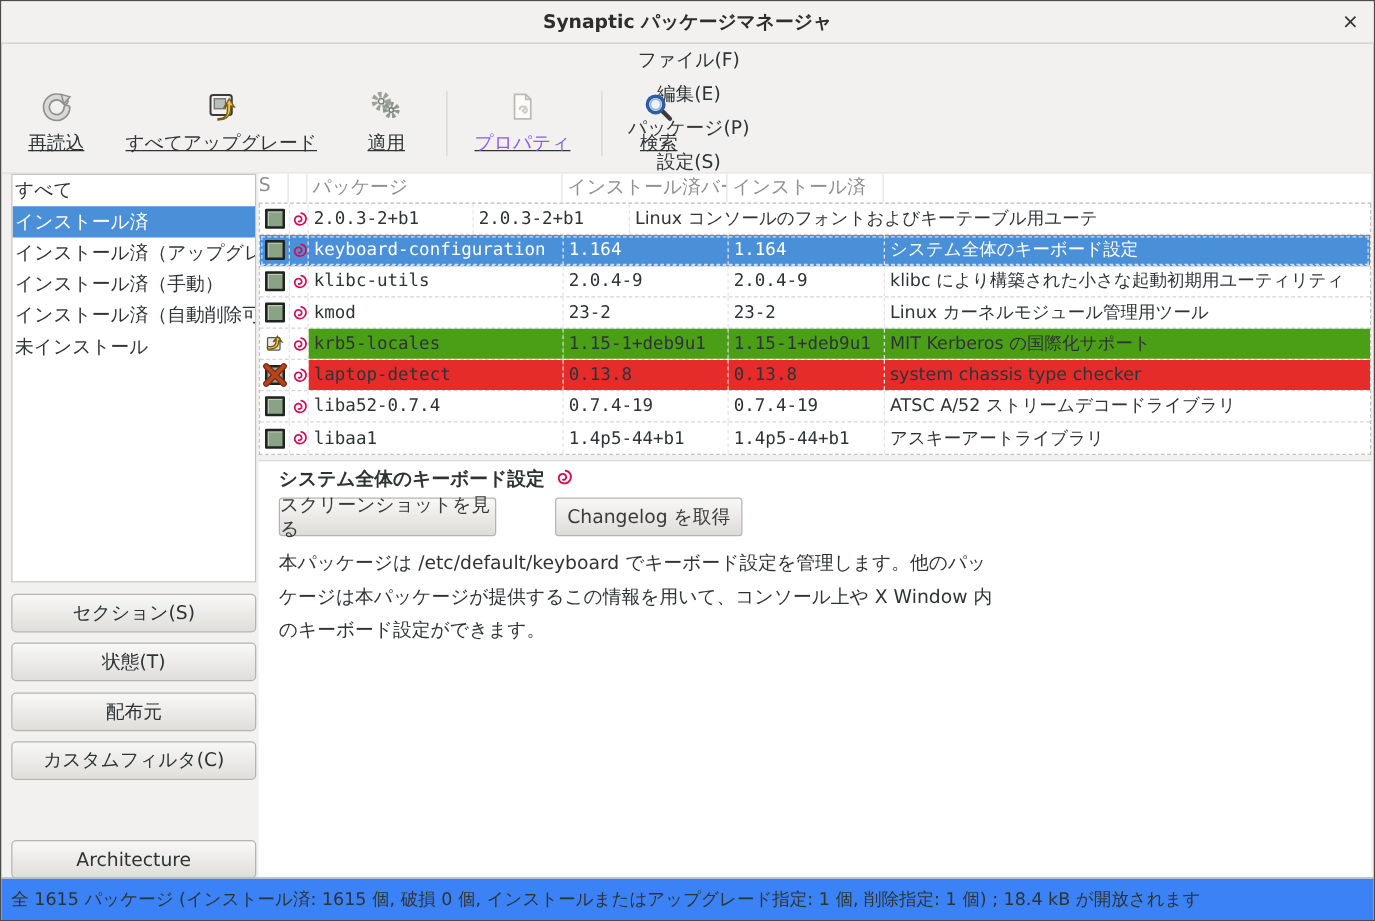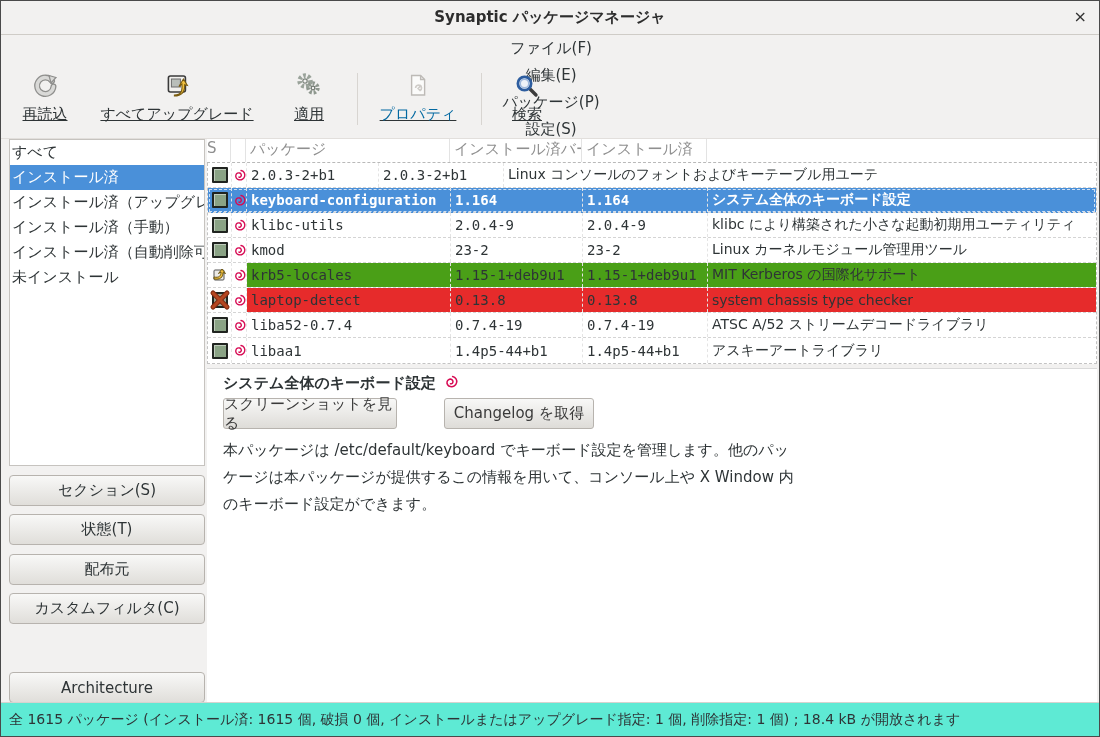--- a/index.html
+++ b/index.html
@@ -14,21 +14,21 @@
   .titlebar .title{font-weight:bold;font-size:15px;color:#2d2d2d;}
   .close-btn{position:absolute;right:12px;top:6px;font-size:16px;color:#333;cursor:default;line-height:20px;}
   
   .menubar{position:absolute;left:0;top:34px;right:0;height:30px;display:flex;align-items:center;padding-left:2px;flex-direction:column;}
   .menu-item{padding:4px 14px;font-size:15px;}
   
   .toolbar{position:absolute;left:0;top:64px;right:0;height:73px;border-bottom:1px solid #e2dfdc;}
   .tbtn{position:absolute;top:6px;transform:translateX(-50%);text-align:right;text-decoration:underline;}
   .tbtn .ticon{height:30px;display:flex;align-items:center;justify-content:center;}
   .tbtn .tlabel{font-size:15px;margin-top:4px;white-space:nowrap;}
-  .tbtn.disabled .tlabel{color:#0369a1;}
+  .tbtn.disabled .tlabel{color:#8b5cf6;}
   .tsep{position:absolute;top:8px;width:1px;height:52px;background:#d8d5d1;}
   
   .filterlist{position:absolute;left:8px;top:138px;width:196px;height:327px;background:#fff;
     border:1px solid #c6c3bf;box-sizing:border-box;overflow:hidden;}
   .fitem{height:25px;line-height:25px;padding-left:2px;font-size:15px;white-space:nowrap;overflow:hidden;}
   .fitem.selected{background:#4a90d9;color:#fff;}
   .sidebtn{position:absolute;left:8px;width:196px;height:31px;box-sizing:border-box;
     background:linear-gradient(#f8f8f7,#e0deda);border:1px solid #b7b3ae;border-radius:4px;
     font-size:15px;display:flex;align-items:center;justify-content:center;white-space:nowrap;}
   
@@ -41,37 +41,37 @@
   .td{box-sizing:border-box;display:flex;align-items:center;padding:0 4px;white-space:nowrap;overflow:hidden;
       border-right:1px dashed #e4e4e4;}
   .c-s{width:24px;justify-content:center;padding:0;}
   .c-sw{width:15px;justify-content:center;padding:0;}
   .c-pkg{width:204px;font-family:"DejaVu Sans Mono",monospace;font-size:14px;}
   .c-inst{width:132px;font-family:"DejaVu Sans Mono",monospace;font-size:14px;}
   .c-new{width:125px;font-family:"DejaVu Sans Mono",monospace;font-size:14px;}
   .c-desc{flex:1;font-size:14px;border-right:none;}
   .row-green .c-pkg,.row-green .c-inst,.row-green .c-new,.row-green .c-desc{background:#4a9f17;}
   .row-red .c-pkg,.row-red .c-inst,.row-red .c-new,.row-red .c-desc{background:#e62b2b;}
-  .row-sel{background:#4a90d9;color:#fff;outline:1px dashed #cfe0f5;outline-offset:-2px;font-weight:bold;}
+  .row-sel{background:#4a90d9;color:#fff;outline:1px dashed #cfe0f5;outline-offset:-2px;}
   
   .chk{width:12px;height:12px;background:#8aa385;border:2px solid #202420;border-radius:1px;
        box-shadow:inset 1px 1px 0 rgba(255,255,255,.45);}
   .rm-box{position:relative;width:12px;height:12px;background:#9aa694;border:2px solid #202420;border-radius:1px;}
   .rm-box svg{position:absolute;left:-5px;top:-5px;}
   
   .details{position:absolute;left:206px;top:367px;width:890px;height:336px;background:#fff;
     border-top:1px solid #d9d9d9;box-sizing:border-box;}
   .dtitle{position:absolute;left:16px;top:5px;font-size:15px;font-weight:bold;display:flex;align-items:center;gap:8px;}
   .dbtn{position:absolute;top:29px;height:31px;box-sizing:border-box;
     background:linear-gradient(#f8f8f7,#dedcd8);border:1px solid #b7b3ae;border-radius:3px;
     font-size:15px;display:flex;align-items:center;justify-content:center;color:#3a3a3a;}
   .ddesc{position:absolute;left:16px;top:68px;font-size:15px;line-height:27px;color:#2e3436;white-space:nowrap;}
   
   .statusbar{position:absolute;left:0;right:0;bottom:0;height:33px;border-top:1px solid #d6d3cf;
-    display:flex;align-items:center;padding-left:8px;font-size:14px;background:#5eead4;white-space:nowrap;}
+    display:flex;align-items:center;padding-left:8px;font-size:14px;background:#3b82f6;white-space:nowrap;}
 </style>
 </head>
 <body>
 
 <div class="window">
 
   <div class="titlebar">
     <span class="title">Synaptic パッケージマネージャ</span>
     <span class="close-btn">×</span>
   </div>

